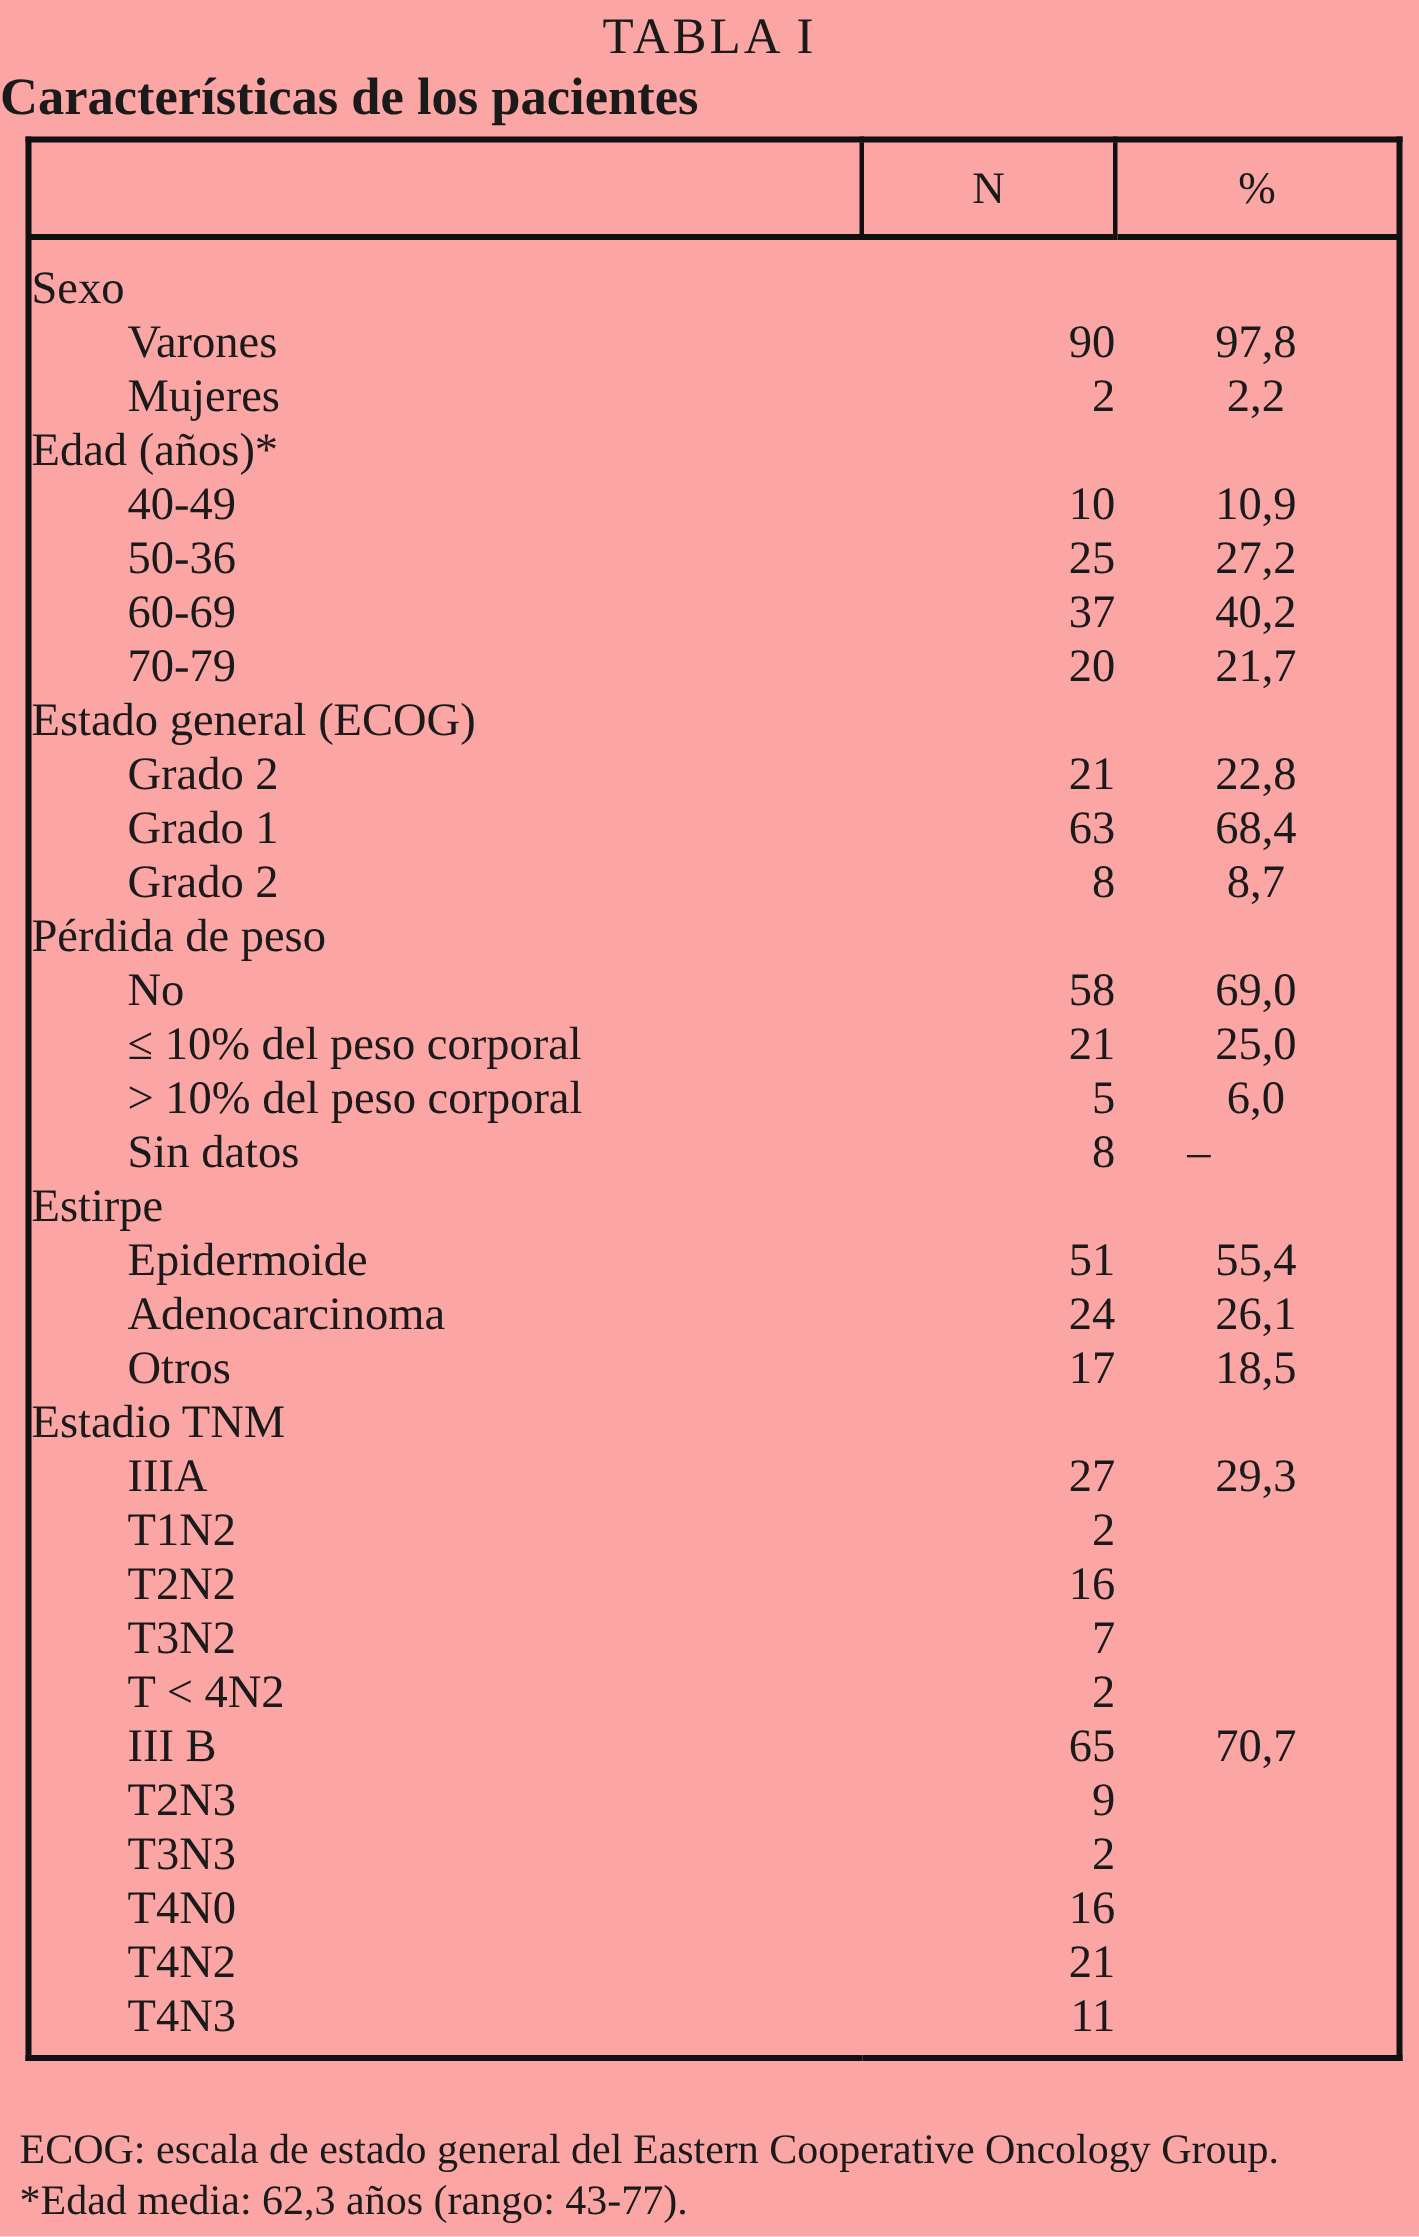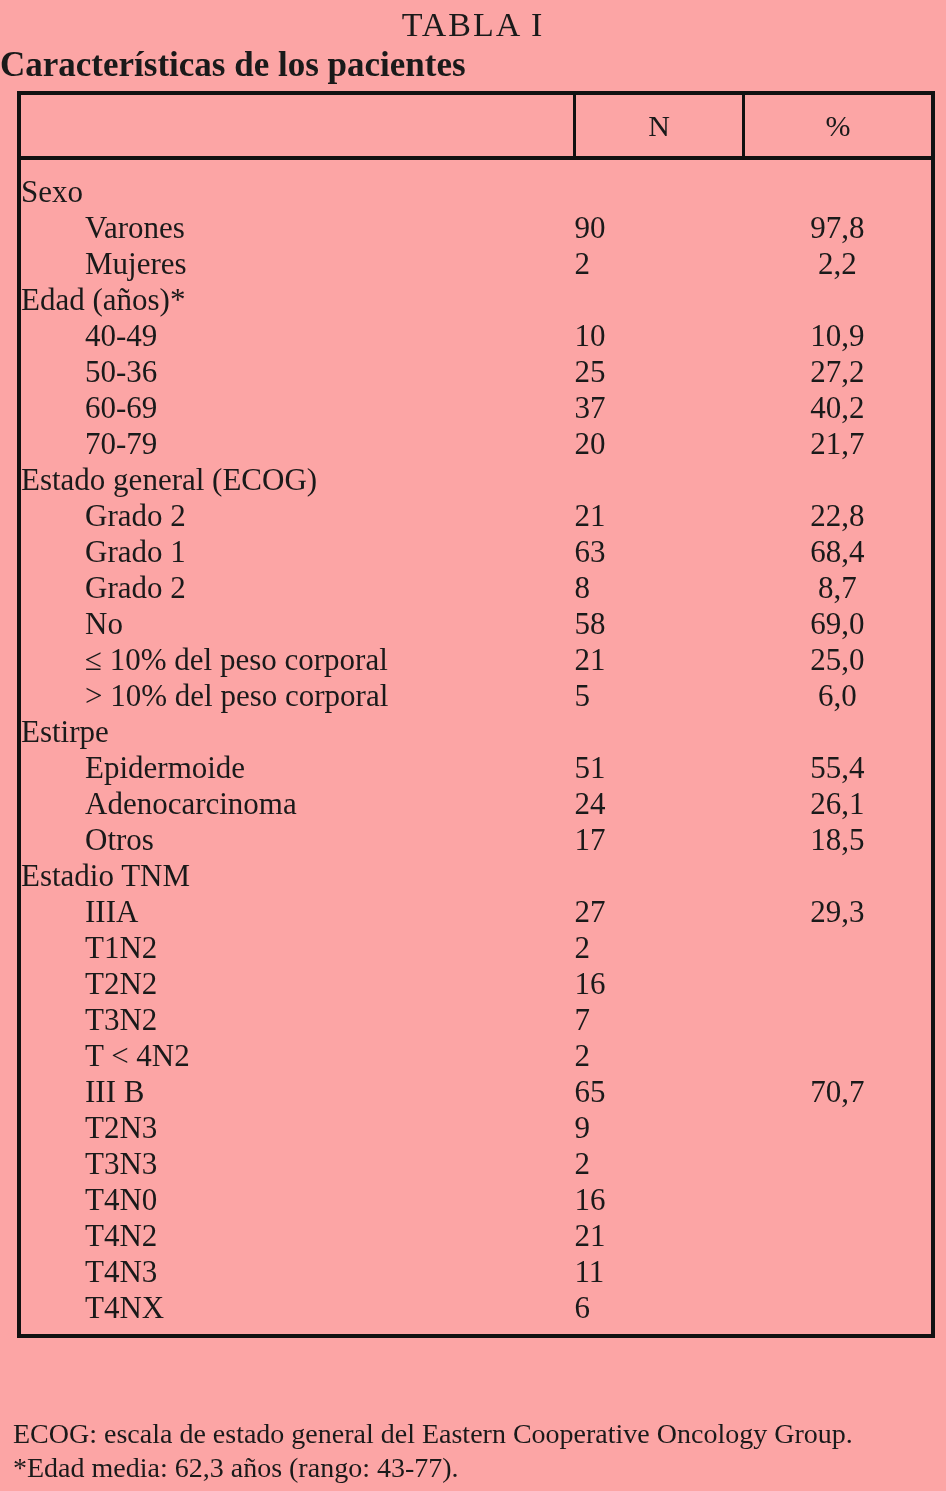--- a/index.html
+++ b/index.html
@@ -75,21 +75,21 @@
     padding: 0;
     font-size: 31px;
     vertical-align: middle;
     white-space: nowrap;
     overflow: hidden;
   }
   tbody tr:first-child td { padding-top: 14px; }
   tbody tr:last-child td { padding-bottom: 8px; }
   td.c-label { padding-left: 26px; }
   td.c-label.indent { padding-left: 64px; }
-  td.c-n { text-align: left; padding-right: 62px; }
+  td.c-n { text-align: right; padding-right: 62px; }
   td.c-pct { text-align: center; padding-right: 54px; }
   td.c-pct.dash { padding-right: 76px; }
   .footnotes {
     position: absolute;
     left: 13px;
     top: 1417px;
     width: 925px;
     font-size: 28px;
     line-height: 34px;
   }
@@ -166,35 +166,45 @@
           <td class="c-label indent">Grado 1</td>
           <td class="c-n">63</td>
           <td class="c-pct">68,4</td>
         </tr>
         <tr>
           <td class="c-label indent">Grado 2</td>
           <td class="c-n">8</td>
           <td class="c-pct">8,7</td>
         </tr>
         <tr>
+          <td class="c-label">Pérdida de peso</td>
+          <td class="c-n"></td>
+          <td class="c-pct"></td>
+        </tr>
+        <tr>
           <td class="c-label indent">No</td>
           <td class="c-n">58</td>
           <td class="c-pct">69,0</td>
         </tr>
         <tr>
           <td class="c-label indent">≤ 10% del peso corporal</td>
           <td class="c-n">21</td>
           <td class="c-pct">25,0</td>
         </tr>
         <tr>
           <td class="c-label indent">&gt; 10% del peso corporal</td>
           <td class="c-n">5</td>
           <td class="c-pct">6,0</td>
         </tr>
         <tr>
+          <td class="c-label indent">Sin datos</td>
+          <td class="c-n">8</td>
+          <td class="c-pct dash">–</td>
+        </tr>
+        <tr>
           <td class="c-label">Estirpe</td>
           <td class="c-n"></td>
           <td class="c-pct"></td>
         </tr>
         <tr>
           <td class="c-label indent">Epidermoide</td>
           <td class="c-n">51</td>
           <td class="c-pct">55,4</td>
         </tr>
         <tr>
@@ -258,25 +268,20 @@
           <td class="c-pct"></td>
         </tr>
         <tr>
           <td class="c-label indent">T4N2</td>
           <td class="c-n">21</td>
           <td class="c-pct"></td>
         </tr>
         <tr>
           <td class="c-label indent">T4N3</td>
           <td class="c-n">11</td>
-          <td class="c-pct"></td>
-        </tr>
-        <tr>
-          <td class="c-label indent">T4NX</td>
-          <td class="c-n">6</td>
           <td class="c-pct"></td>
         </tr>
       </tbody>
   </table>
 
   <div class="footnotes">
     <div>ECOG: escala de estado general del Eastern Cooperative Oncology Group.</div>
     <div>*Edad media: 62,3 años (rango: 43-77).</div>
   </div>
 

